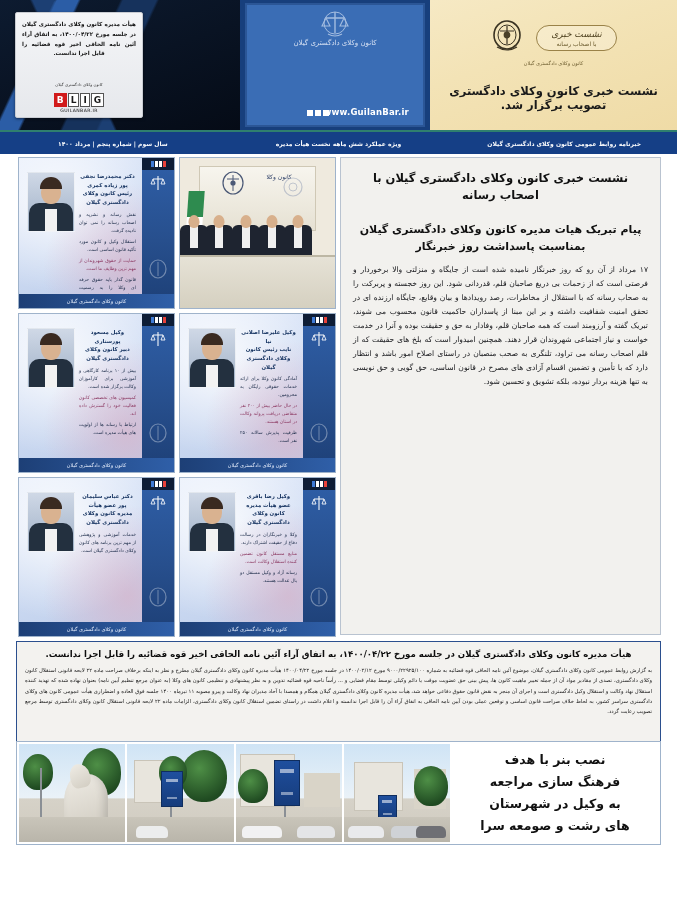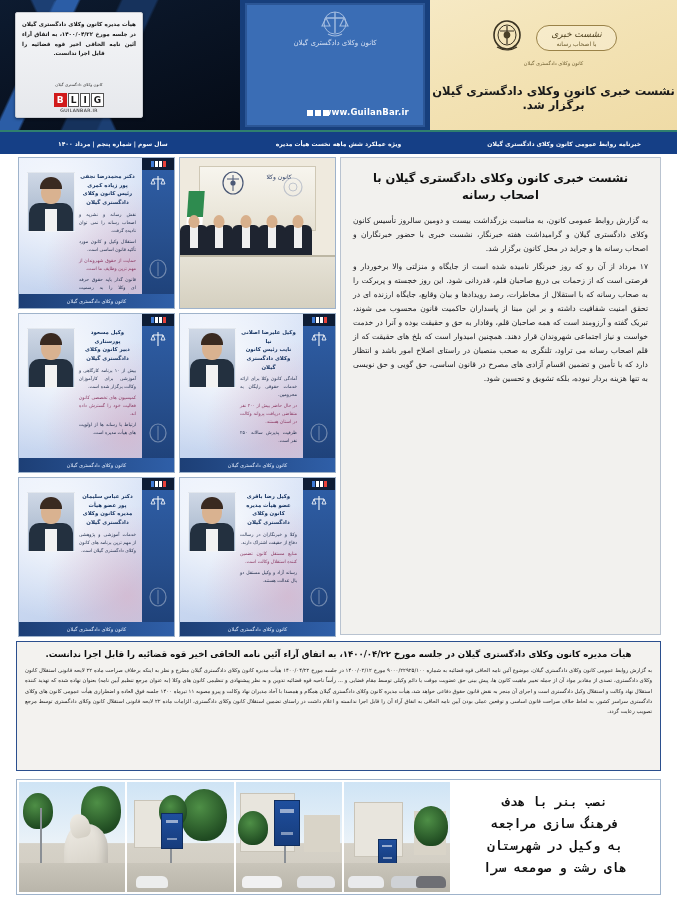--- a/index.html
+++ b/index.html
@@ -287,23 +287,23 @@
   .ann-head{
     font-size:8.6px;font-weight:bold;color:#0d0d0d;text-align:center;
     line-height:1.5;margin-bottom:4px;
   }
   .ann-p{
     font-size:5.3px;color:#1a1a1a;line-height:1.95;text-align:justify;margin:0;
   }
 
   
   .bottom{
-    position:absolute;left:16px;top:779px;width:645px;height:116px;
+    position:absolute;left:16px;top:741px;width:645px;height:104px;
     border:1px solid #9fb3cb;background:#fff;box-sizing:border-box;
-    display:flex;gap:2px;padding:2px;font-family:Liberation Mono, monospace;
+    display:flex;gap:2px;padding:2px;
   }
   .bphoto{flex:1;position:relative;overflow:hidden;background:#cfe0ee;}
   .sky{position:absolute;inset:0;background:linear-gradient(180deg,#cfe4f5 0%,#eaf2f8 55%,#d6d2c8 56%,#cfcabf 100%);}
   .tree{position:absolute;border-radius:50% 50% 45% 45%;background:radial-gradient(circle at 40% 35%,#4e8f46,#1f4a21 75%);}
   .bldg{position:absolute;background:#e8e5dd;border:1px solid #c9c4b8;}
   .bldg2{position:absolute;background:#d9d4c8;}
   .pole{position:absolute;width:2px;background:#8a8f95;}
   .banner{
     position:absolute;background:linear-gradient(180deg,#1f4f9e,#163c7c);
     border:1px solid #0f2d5e;
@@ -357,21 +357,21 @@
           <svg width="32" height="38" viewBox="0 0 32 38">
             <ellipse cx="16" cy="16" rx="13" ry="14" fill="none" stroke="#3a3322" stroke-width="1.6"></ellipse>
             <ellipse cx="16" cy="16" rx="9" ry="10" fill="none" stroke="#3a3322" stroke-width="1"></ellipse>
             <path d="M16 7 L16 25 M9 12 L23 12" stroke="#3a3322" stroke-width="1.2"></path>
             <circle cx="16" cy="16" r="3.4" fill="#4a4027"></circle>
             <path d="M6 28 Q16 34 26 28" fill="none" stroke="#3a3322" stroke-width="1.2"></path>
           </svg>
         </div>
       </div>
       <div class="mh-sub-line">کانون وکلای دادگستری گیلان</div>
-      <div class="mh-yellow-head">نشست خبری کانون وکلای دادگستری گیلان برگزار شد.</div>
+      <div class="mh-yellow-head">نشست خبری کانون وکلای دادگستری تصویب برگزار شد.</div>
     </div>
 
     <div class="mh-logo">
       <div class="mh-logo-inner">
         <div class="logo-crest">
           <svg width="34" height="30" viewBox="0 0 34 30">
             <path d="M17 3 L17 24 M8 9 L26 9" stroke="#dce7f7" stroke-width="1.4" fill="none"></path>
             <path d="M8 9 L4 17 L12 17 Z" fill="none" stroke="#dce7f7" stroke-width="1.1"></path>
             <path d="M26 9 L22 17 L30 17 Z" fill="none" stroke="#dce7f7" stroke-width="1.1"></path>
             <ellipse cx="17" cy="14" rx="11" ry="11" fill="none" stroke="#dce7f7" stroke-width="1"></ellipse>
@@ -408,21 +408,22 @@
   <div class="infobar">
     <div>خبرنامه روابط عمومی کانون وکلای دادگستری گیلان</div>
     <div>ویژه عملکرد شش ماهه نخست هیأت مدیره</div>
     <div>سال سوم | شماره پنجم | مرداد ۱۴۰۰</div>
   </div>
 
   <div class="main">
 
     <div class="article">
       <div class="art-h1">نشست خبری کانون وکلای دادگستری گیلان با اصحاب رسانه</div>
-      <p class="art-p">به گزارش روابط عمومی کانون، به مناسبت بزرگداشت بیست و دومین سالروز تأسیس کانون وکلای دادگستری گیلان و گرامیداشت هفته خبرنگار، نشست خبری با حضور خبرنگاران و اصحاب رسانه ها و جراید در محل کانون برگزار شد.</p>
+      <div class="art-h2" style="white-space:pre-line;">پیام تبریک هیات مدیره کانون وکلای دادگستری گیلان
+بمناسبت پاسداشت روز خبرنگار</div>
       <p class="art-p">۱۷ مرداد از آن رو که روز خبرنگار نامیده شده است از جایگاه و منزلتی والا برخوردار و فرصتی است که از زحمات بی دریغ صاحبان قلم، قدردانی شود. این روز خجسته و پربرکت را به صحاب رسانه که با استقلال از مخاطرات، رصد رویدادها و بیان وقایع، جایگاه ارزنده ای در تحقق امنیت شفافیت داشته و بر این مبنا از پاسداران حاکمیت قانون محسوب می شوند، تبریک گفته و آرزومند است که همه صاحبان قلم، وفادار به حق و حقیقت بوده و آنرا در خدمت خواست و نیاز اجتماعی شهروندان قرار دهند. همچنین امیدوار است که بلخ های حقیقت که از قلم اصحاب رسانه می تراود، تلنگری به صحب منصبان در راستای اصلاح امور باشد و انتظار دارد که با تأمین و تضمین اقسام آزادی های مصرح در قانون اساسی، حق گویی و حق نویسی به تنها هزینه بردار نبوده، بلکه تشویق و تحسین شود.</p>
     </div>
 
     <div class="grid">
 
       <div class="photo pc">
         <div class="pc-wall"></div>
         <div class="pc-banner"></div>
         <div class="pc-seal">
           <svg width="26" height="30" viewBox="0 0 26 30">

